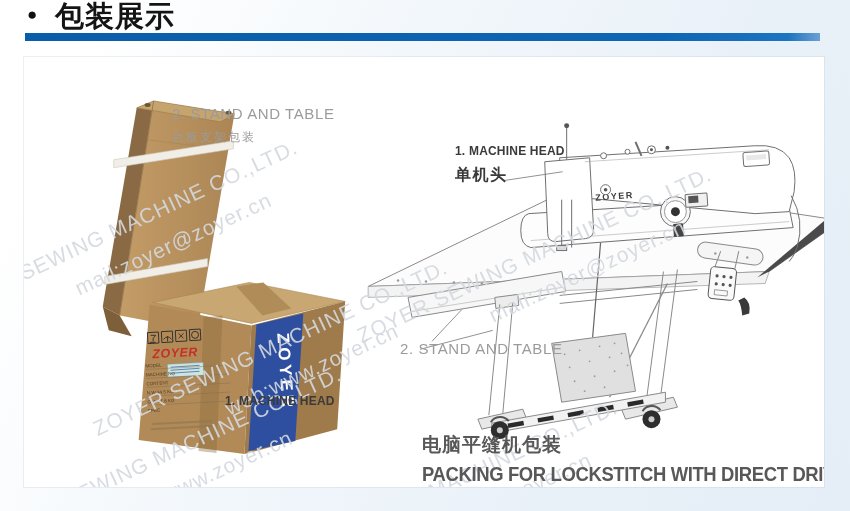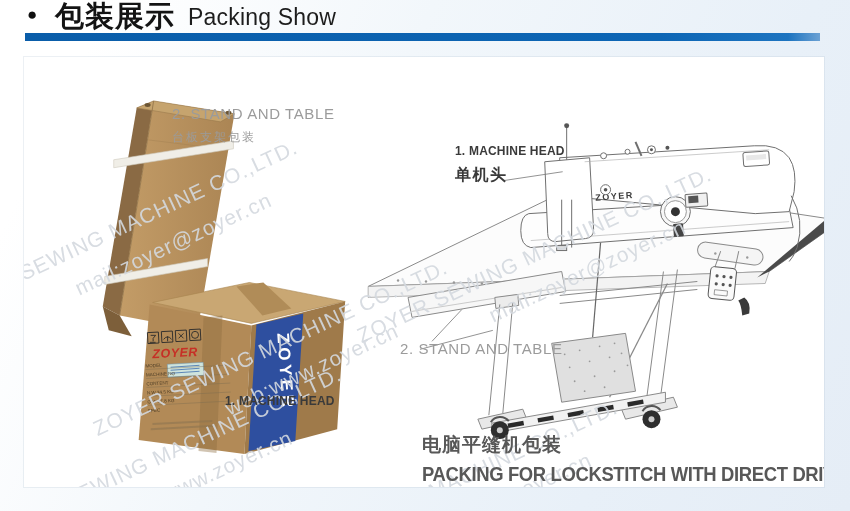--- a/index.html
+++ b/index.html
@@ -37,21 +37,20 @@
   .caption .en{font-size:20.5px;font-weight:bold;color:#585858;letter-spacing:-0.4px;
       transform:scaleX(0.9);transform-origin:left top;margin-top:4px;}
 </style>
 </head>
 <body>
 
 <div class="page">
 
   <span class="hdr-bullet">●</span>
   <span class="hdr-title-zh">包装展示</span>
-  <span class="hdr-title-en">Packing Show</span>
   <div class="hdr-bar"></div>
 
   <div class="card">
 
     <svg class="art" viewBox="24 57 800 431">
       <defs>
         <linearGradient id="tanF" x1="0" y1="0" x2="1" y2="0">
           <stop offset="0" stop-color="#c39c67"></stop>
             <stop offset="1" stop-color="#ab8554"></stop>
         </linearGradient>

